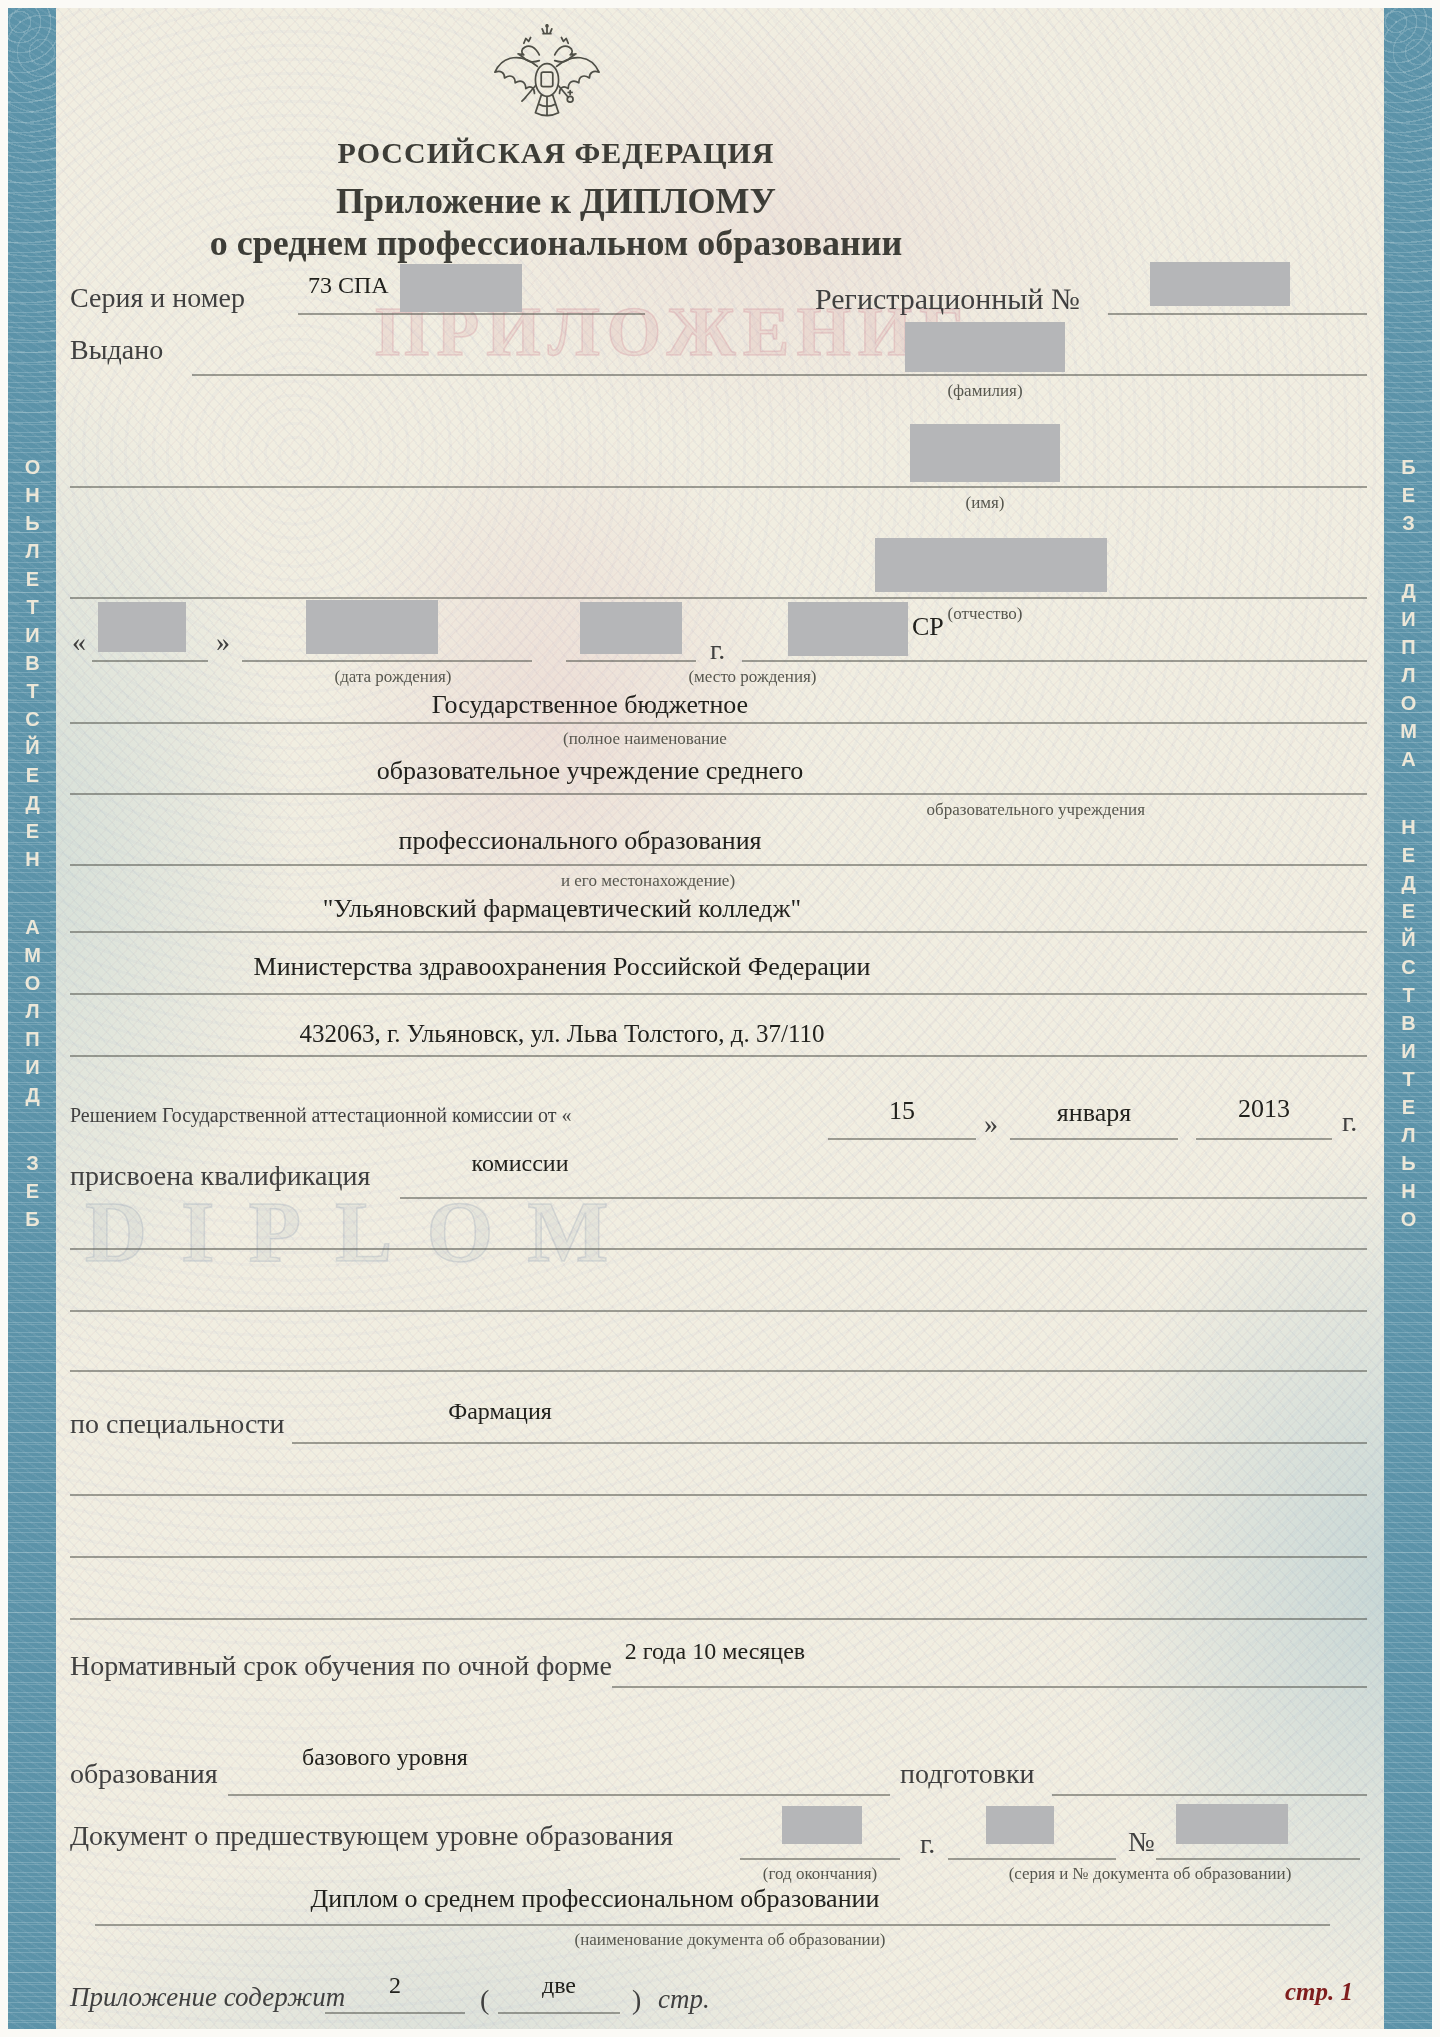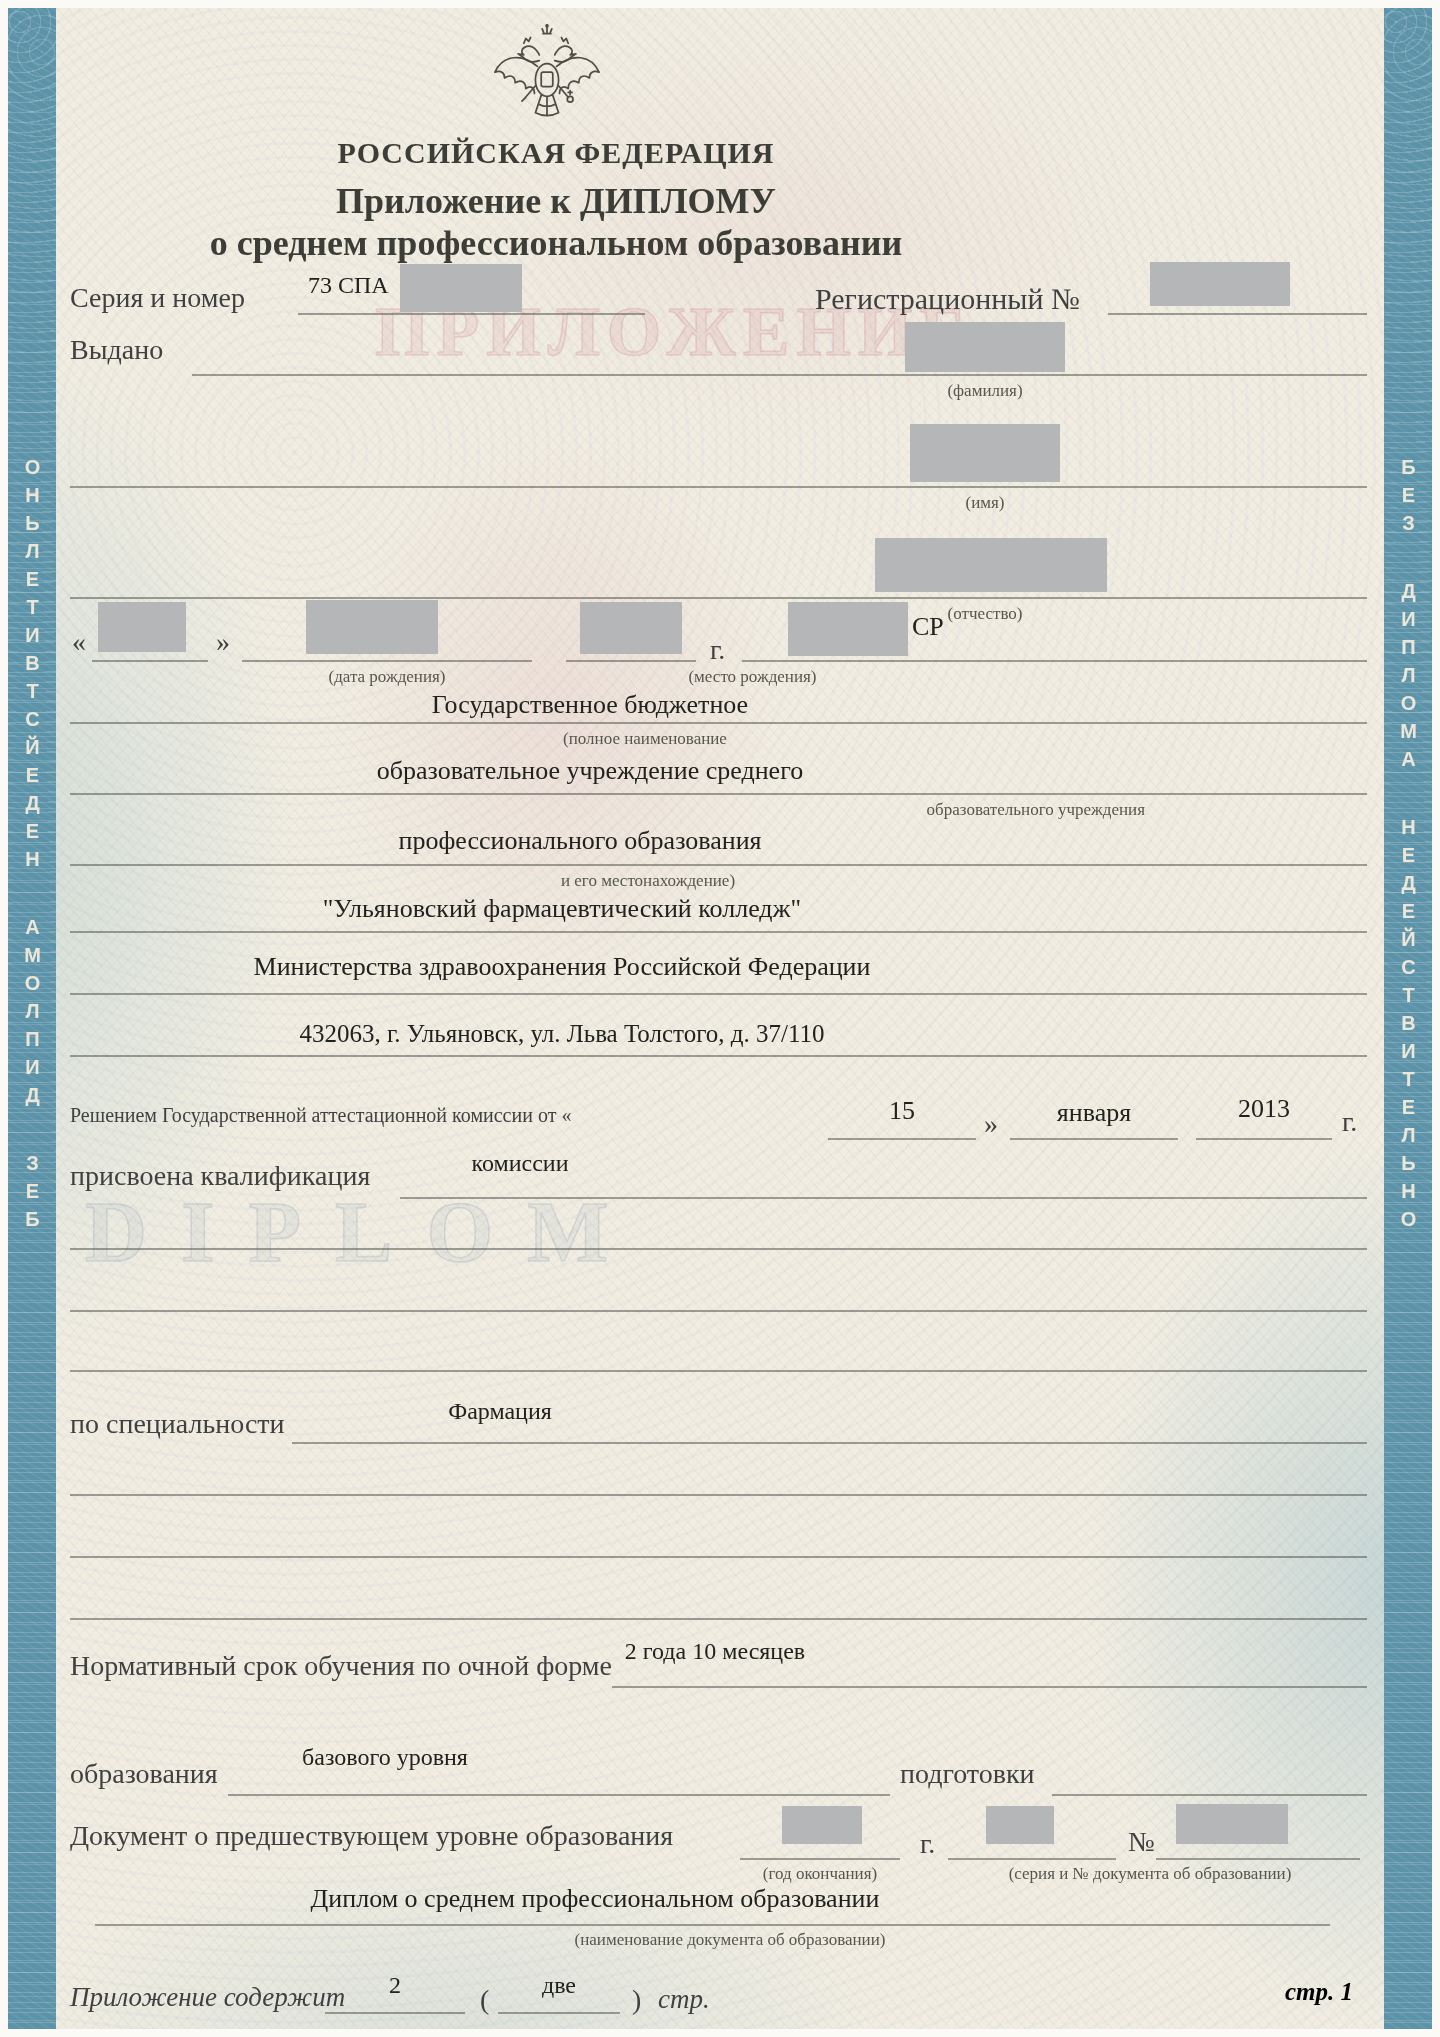--- a/index.html
+++ b/index.html
@@ -96,21 +96,21 @@
   <div class="redact" style="left:875px;top:538px;width:232px;height:54px;"></div>
   <div class="fline" style="left:70px;top:597px;width:1297px;"></div>
   <div class="caption" style="left:885px;top:604px;width:200px;">(отчество)</div>
 
   <div class="label" style="left:72px;top:626px;">«</div>
   <div class="redact" style="left:98px;top:602px;width:88px;height:50px;"></div>
   <div class="fline" style="left:92px;top:660px;width:116px;"></div>
   <div class="label" style="left:216px;top:626px;">»</div>
   <div class="redact" style="left:306px;top:600px;width:132px;height:54px;"></div>
   <div class="fline" style="left:242px;top:660px;width:290px;"></div>
-  <div class="caption" style="left:242px;top:667px;width:290px;font-family:Liberation Serif, serif;">(дата рождения)</div>
+  <div class="caption" style="left:248px;top:667px;width:290px;font-family:Liberation Serif, serif;">(дата рождения)</div>
   <div class="redact" style="left:580px;top:602px;width:102px;height:52px;"></div>
   <div class="fline" style="left:566px;top:660px;width:130px;"></div>
   <div class="label" style="left:710px;top:634px;">г.</div>
   <div class="redact" style="left:788px;top:602px;width:120px;height:54px;"></div>
   <div class="value" style="left:912px;top:612px;font-size:26px;">СР</div>
   <div class="fline" style="left:742px;top:660px;width:625px;"></div>
   <div class="caption" style="left:645px;top:667px;width:215px;">(место рождения)</div>
 
   <div class="value ctr" style="left:90px;top:690px;width:1000px;font-size:26px;">Государственное бюджетное</div>
   <div class="fline" style="left:70px;top:722px;width:1297px;"></div>
@@ -187,15 +187,15 @@
   <div class="caption" style="left:555px;top:1930px;width:350px;">(наименование документа об образовании)</div>
 
   <div class="label ital" style="left:70px;top:1982px;font-size:27px;">Приложение содержит</div>
   <div class="value ctr" style="left:325px;top:1972px;width:140px;">2</div>
   <div class="fline" style="left:325px;top:2012px;width:140px;"></div>
   <div class="label" style="left:480px;top:1984px;">(</div>
   <div class="value ctr" style="left:498px;top:1972px;width:122px;">две</div>
   <div class="fline" style="left:498px;top:2012px;width:122px;"></div>
   <div class="label" style="left:632px;top:1984px;">)</div>
   <div class="label ital" style="left:658px;top:1984px;font-size:27px;">стр.</div>
-  <div class="label ital" style="left:1285px;top:1978px;font-weight:bold;font-size:25px;color:#000000;">стр. 1</div>
+  <div class="label ital" style="left:1285px;top:1978px;font-weight:bold;font-size:25px;color:#7f1d1d;">стр. 1</div>
 
 </div>
 
 </body></html>

